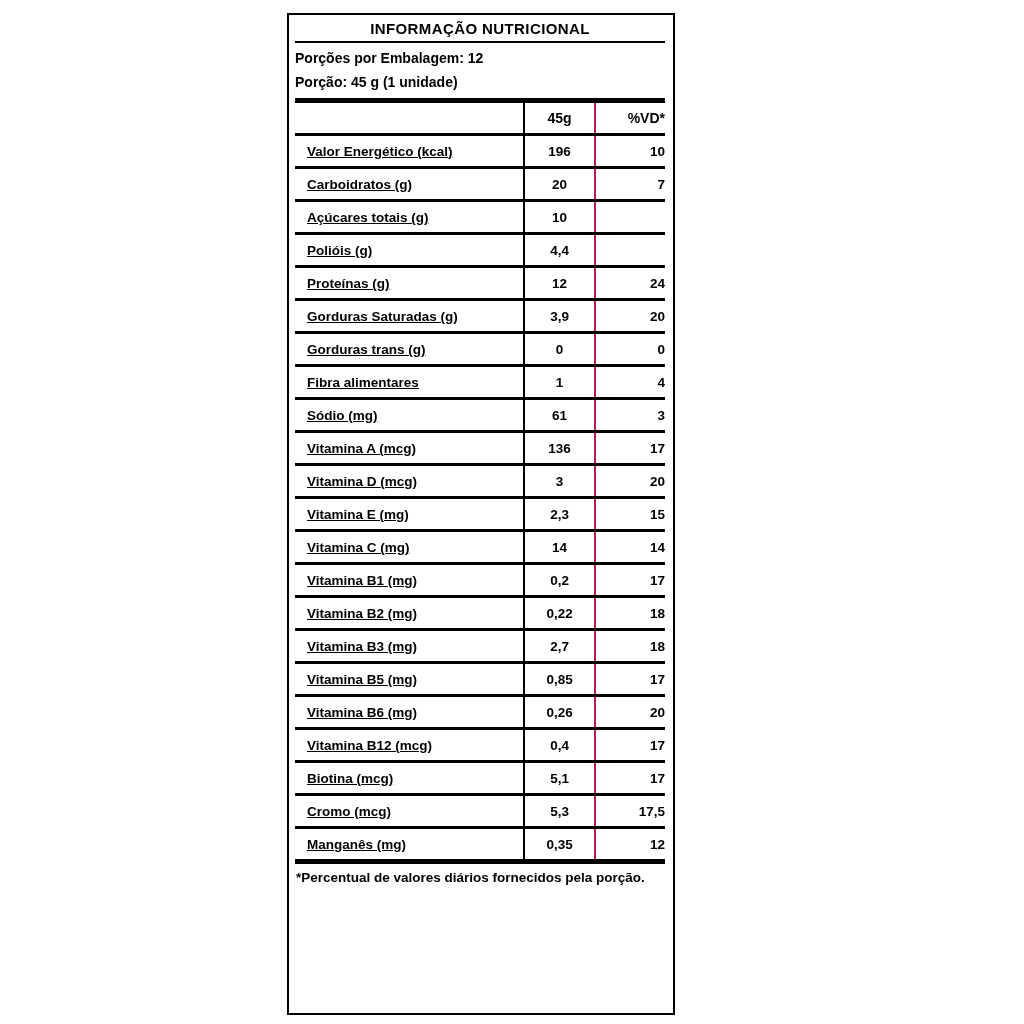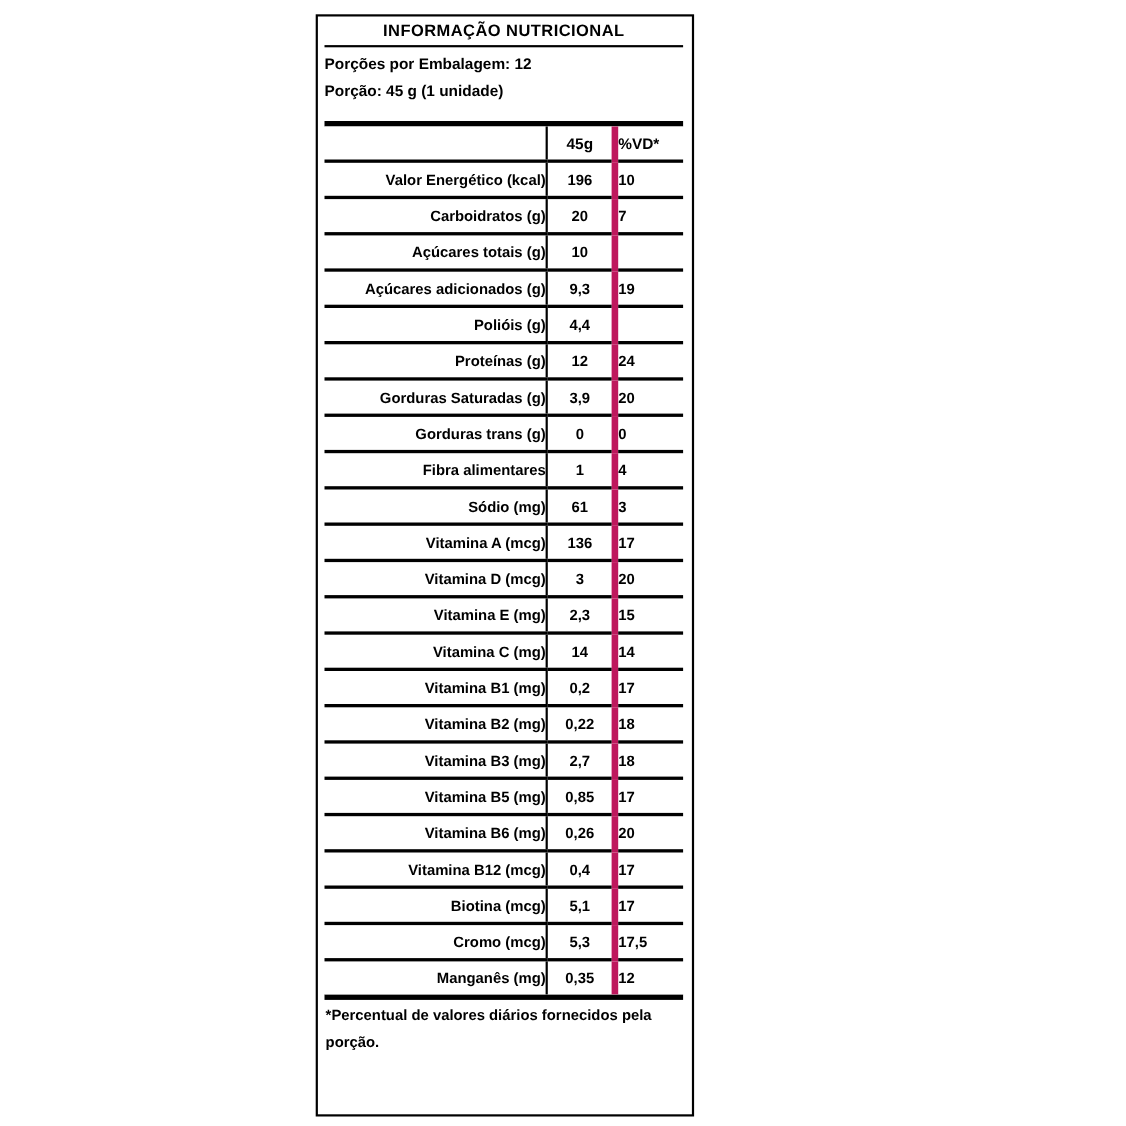--- a/index.html
+++ b/index.html
@@ -14,37 +14,37 @@
   .stage {
     position: relative;
     width: 1024px;
     height: 1024px;
     background: #ffffff;
   }
   .label-box {
     position: absolute;
     left: 287px;
     top: 13px;
-    width: 344px;
+    width: 388px;
     height: 1002px;
     box-sizing: border-box;
     border: 2px solid #000;
     padding: 0 8px 0 6px;
     background: #fff;
   }
   .title {
     text-align: center;
     font-weight: bold;
     font-size: 15px;
     letter-spacing: 0.4px;
     padding: 5px 0 4px 0;
     border-bottom: 2px solid #000;
   }
   .servings {
-    padding: 3px 0 16px 0;
+    padding: 3px 0 4px 0;
   }
   .servings .line {
     font-weight: bold;
     font-size: 14px;
     line-height: 24px;
     text-align: left;
   }
   .grid-wrap {
     border-top: 5px solid #000;
     border-bottom: 5px solid #000;
@@ -60,32 +60,33 @@
   table.nutri th, table.nutri td {
     font-weight: bold;
     font-size: 13.5px;
     height: 30px;
     padding: 0;
     border-bottom: 3px solid #000;
     background: #fff;
   }
   table.nutri th:nth-child(1),
   table.nutri td:nth-child(1) {
-    text-align: right;
+    text-align: left;
     padding-left: 12px;
     border-right: 2px solid #000;
+    text-decoration: underline;
   }
   table.nutri th:nth-child(2),
   table.nutri td:nth-child(2) {
     text-align: center;
-    border-right: 6px solid #be185d;
+    border-right: 2px solid #be185d;
   }
   table.nutri th:nth-child(3),
   table.nutri td:nth-child(3) {
-    text-align: left;
+    text-align: right;
   }
   table.nutri th { font-size: 14px; }
   table.nutri tbody tr:last-child td { border-bottom: none; }
   .footnote {
     font-weight: bold;
     font-size: 13.5px;
     line-height: 25px;
     text-align: left;
     padding: 1px 0 0 1px;
   }
@@ -128,25 +129,20 @@
               <td>Carboidratos (g)</td>
               <td>20</td>
               <td>7</td>
             </tr>
             <tr>
               <td>Açúcares totais (g)</td>
               <td>10</td>
               <td></td>
             </tr>
             <tr>
-              <td>Açúcares adicionados (g)</td>
-              <td>9,3</td>
-              <td>19</td>
-            </tr>
-            <tr>
               <td>Polióis (g)</td>
               <td>4,4</td>
               <td></td>
             </tr>
             <tr>
               <td>Proteínas (g)</td>
               <td>12</td>
               <td>24</td>
             </tr>
             <tr>

